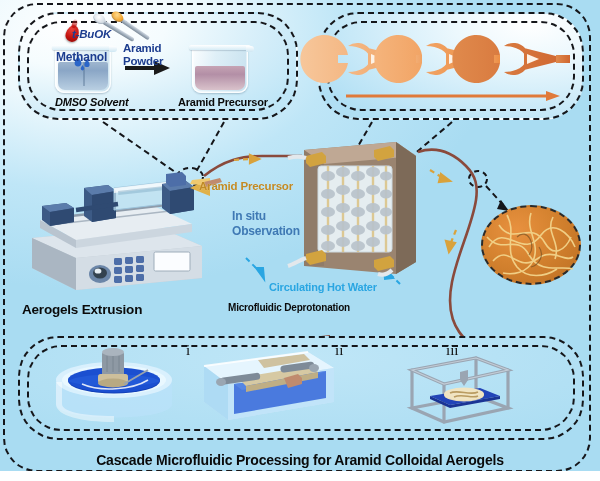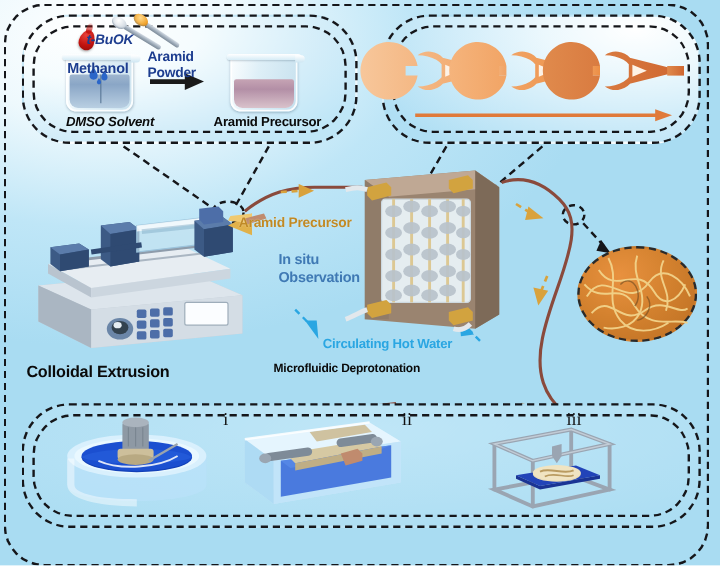--- a/index.html
+++ b/index.html
@@ -417,21 +417,21 @@
         <path d="M48 6 C42 24 58 36 50 54 C44 66 30 68 20 66"></path>
         <path d="M70 10 C62 26 78 34 72 52"></path>
       </g>
       <g stroke="#6b4a20" stroke-width="1.2" fill="none" opacity=".6">
         <path d="M34 30 C44 20 54 38 46 48"></path>
         <path d="M56 40 C62 48 56 58 48 60"></path>
       </g>
     </svg>
   </div>
 
-  <div class="lbl blk" id="lbl-precursor-extrusion">Colloidal Extrusion</div>
+  <div class="lbl blk" id="lbl-precursor-extrusion">Aerogels Extrusion</div>
   <div class="lbl blk" id="lbl-microfluidic">Microfluidic Deprotonation</div>
 
   <div class="lbl" id="lbl-aramid-precursor-flow">Aramid Precursor</div>
   <div class="lbl" id="lbl-insitu">
     <span>In situ</span><br>
     <span>Observation</span>
   </div>
   <div class="lbl" id="lbl-hotwater">Circulating Hot Water</div>
 
   <div class="panel" id="panel-cascade">
@@ -520,16 +520,17 @@
       <path d="M50 53 L100 44 L100 47 L50 56 Z" fill="#1a3494"></path>
 
       <ellipse cx="64" cy="43" rx="20" ry="6.4" fill="#e9dcb6"></ellipse>
       <ellipse cx="64" cy="42" rx="20" ry="6.4" fill="#f0e4c2"></ellipse>
       <path d="M50 41 C58 37 70 44 78 40" stroke="#b99b60" stroke-width="1.6" fill="none"></path>
       <path d="M54 45 C62 41 72 47 78 44" stroke="#b99b60" stroke-width="1.4" fill="none"></path>
 
       <path d="M60 20 L68 18 L68 28 L64 34 L60 28 Z" fill="#9aa5b2"></path>
     </svg>
   </div>
-  <div class="roman" style="left:472px;top:342px;">iii</div>
-
+  <div class="roman" style="left:446px;top:342px;">iii</div>
+
+  <div class="lbl blk" id="lbl-caption">Cascade Microfluidic Processing for Aramid Colloidal Aerogels</div>
 
 </div>
 
 </body></html>

